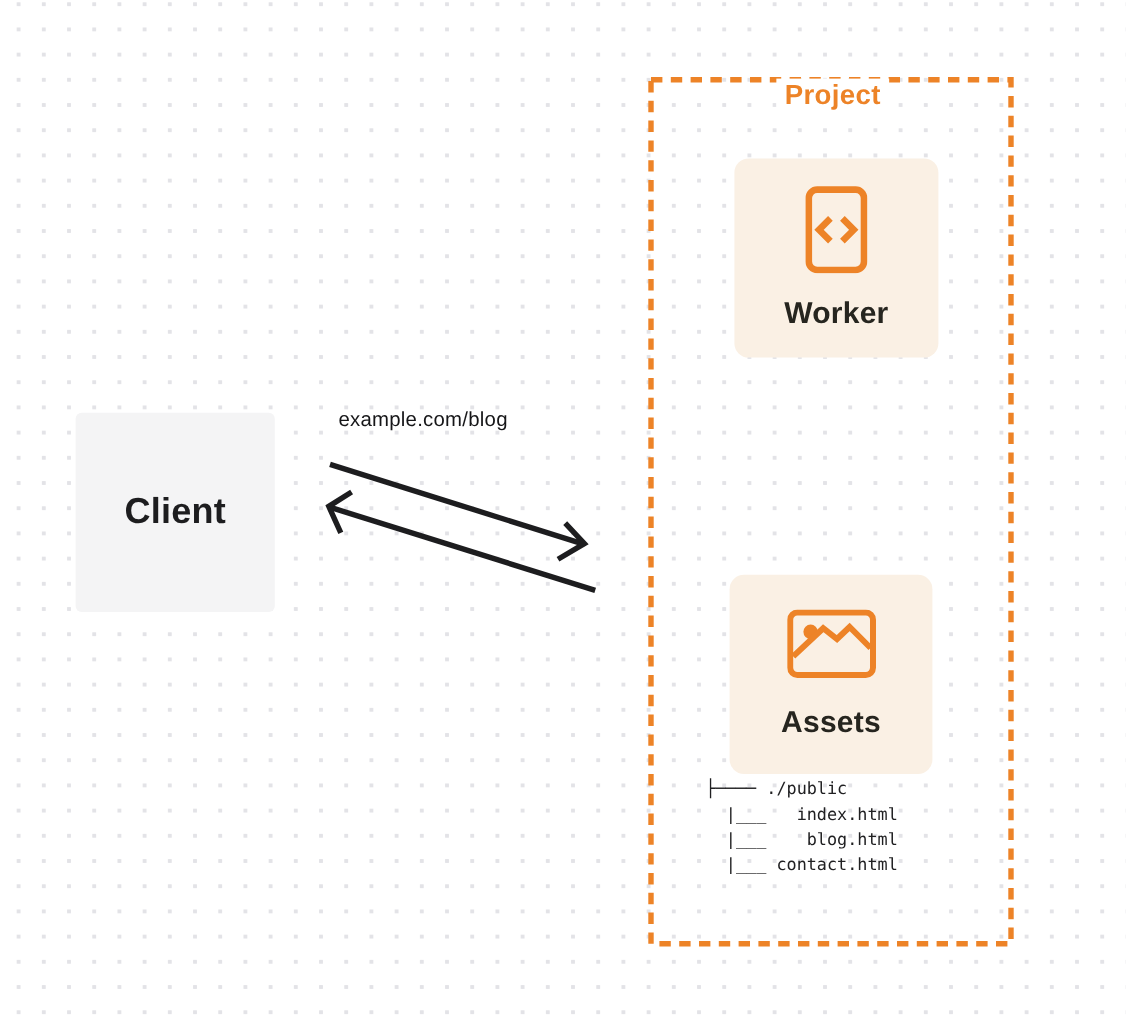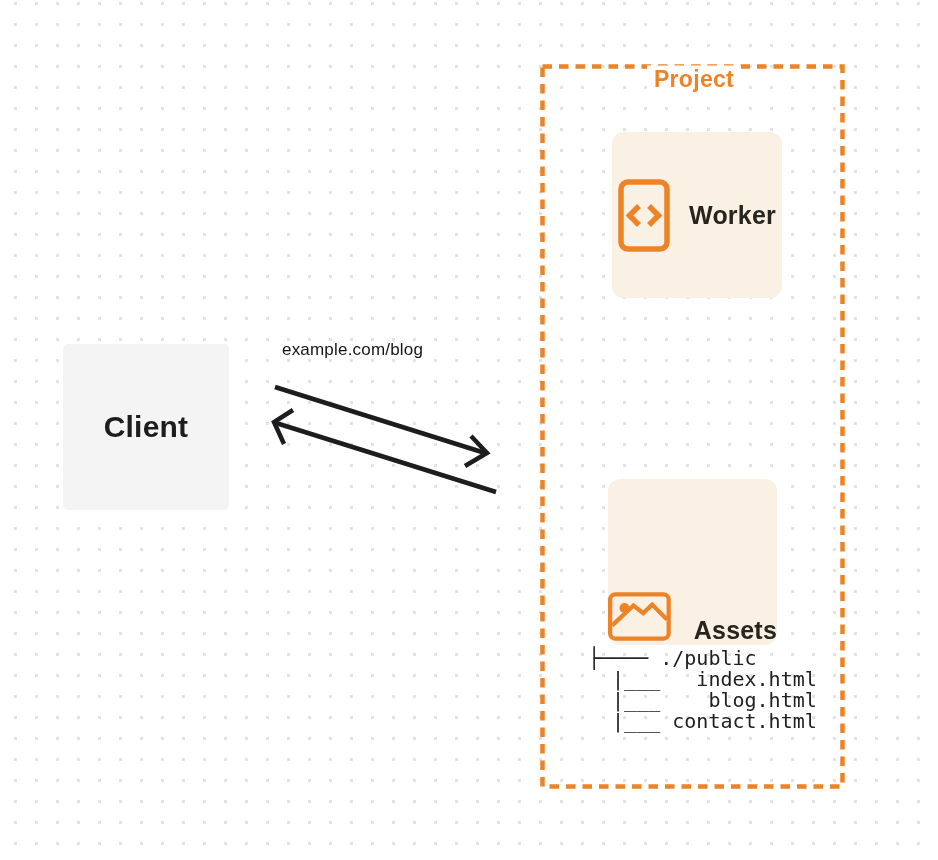--- a/index.html
+++ b/index.html
@@ -48,33 +48,33 @@
     padding:0 7px;
     font-size:23px;font-weight:700;color:var(--accent);
     letter-spacing:.3px;
     white-space:nowrap;
     margin-top:12px;
   }
   .card{
     position:absolute;
     background:var(--card-bg);
     border-radius:12px;
-    display:flex;flex-direction:row;align-items:center;justify-content:center;
+    display:flex;flex-direction:column;align-items:center;justify-content:center;
   }
   .card.worker{left:612px;top:132px;width:170px;height:166px;gap:19px;}
-  .card.assets{left:608px;top:479px;width:169px;height:166px;gap:23px;align-items:flex-end;}
+  .card.assets{left:608px;top:479px;width:169px;height:166px;gap:23px;}
   .card .label{
     font-size:25px;font-weight:700;color:#26251F;
     letter-spacing:.2px;
   }
   .card svg{display:block;}
   .file-tree{
     position:absolute;left:588px;top:648px;
     font-family:"DejaVu Sans Mono","Liberation Mono",monospace;
-    font-size:20px;line-height:21px;
+    font-size:14px;line-height:21px;
     color:#202022;
     white-space:pre;
   }
 </style>
 </head>
 <body>
 
 <div class="canvas">
 
   <svg class="underlay" viewBox="0 0 938 860" xmlns="http://www.w3.org/2000/svg">

